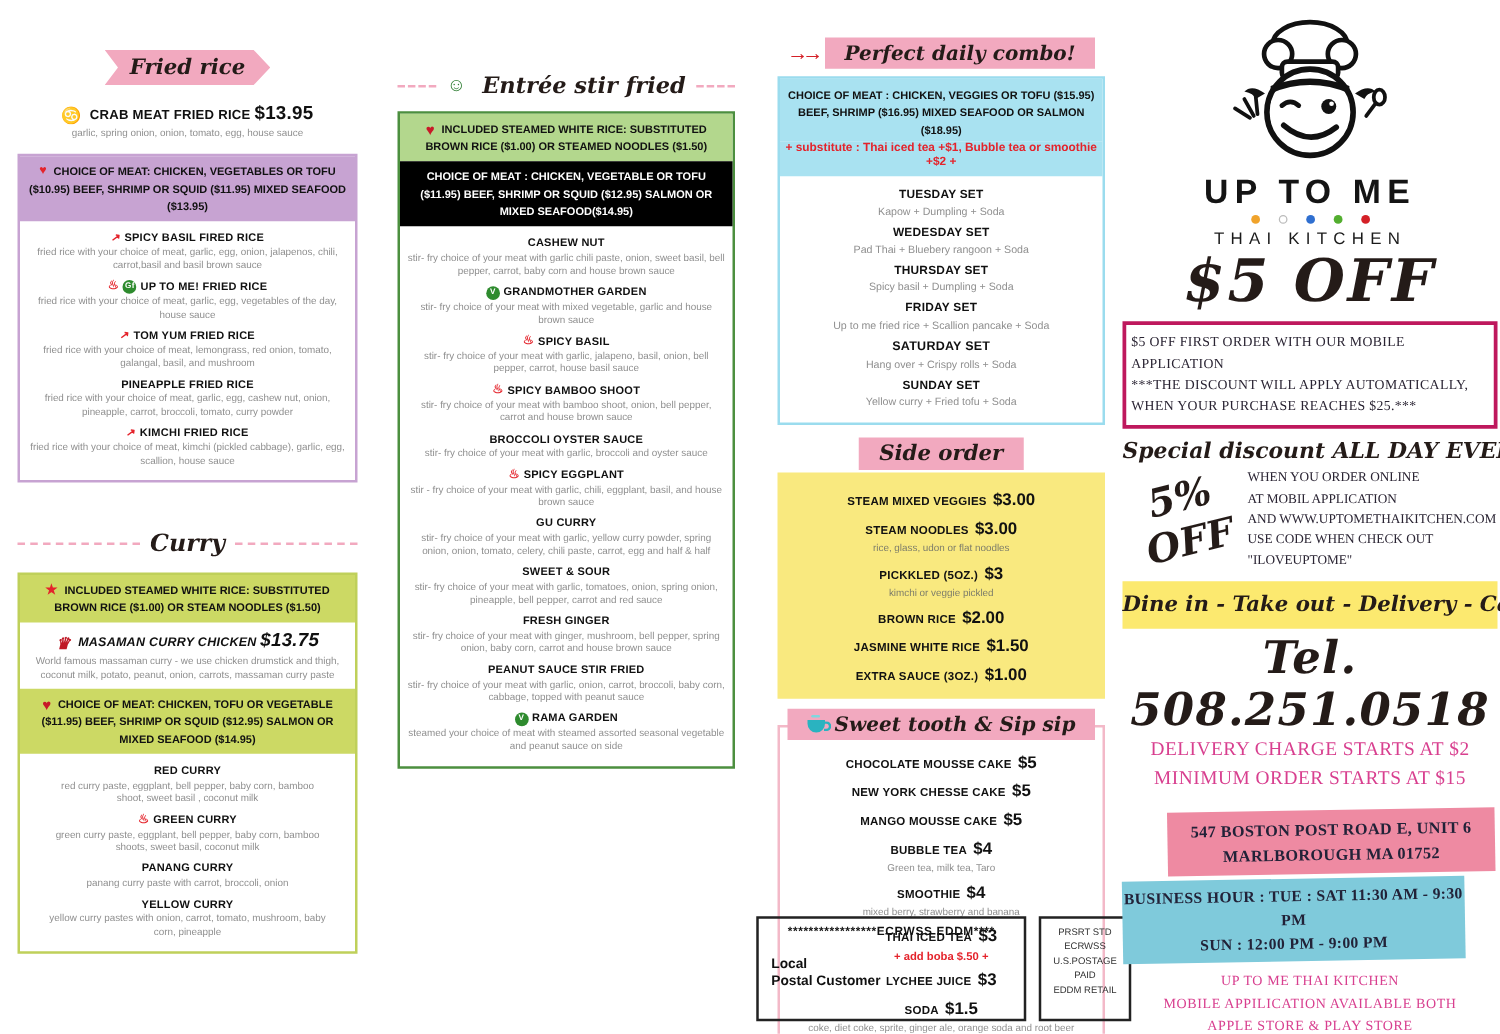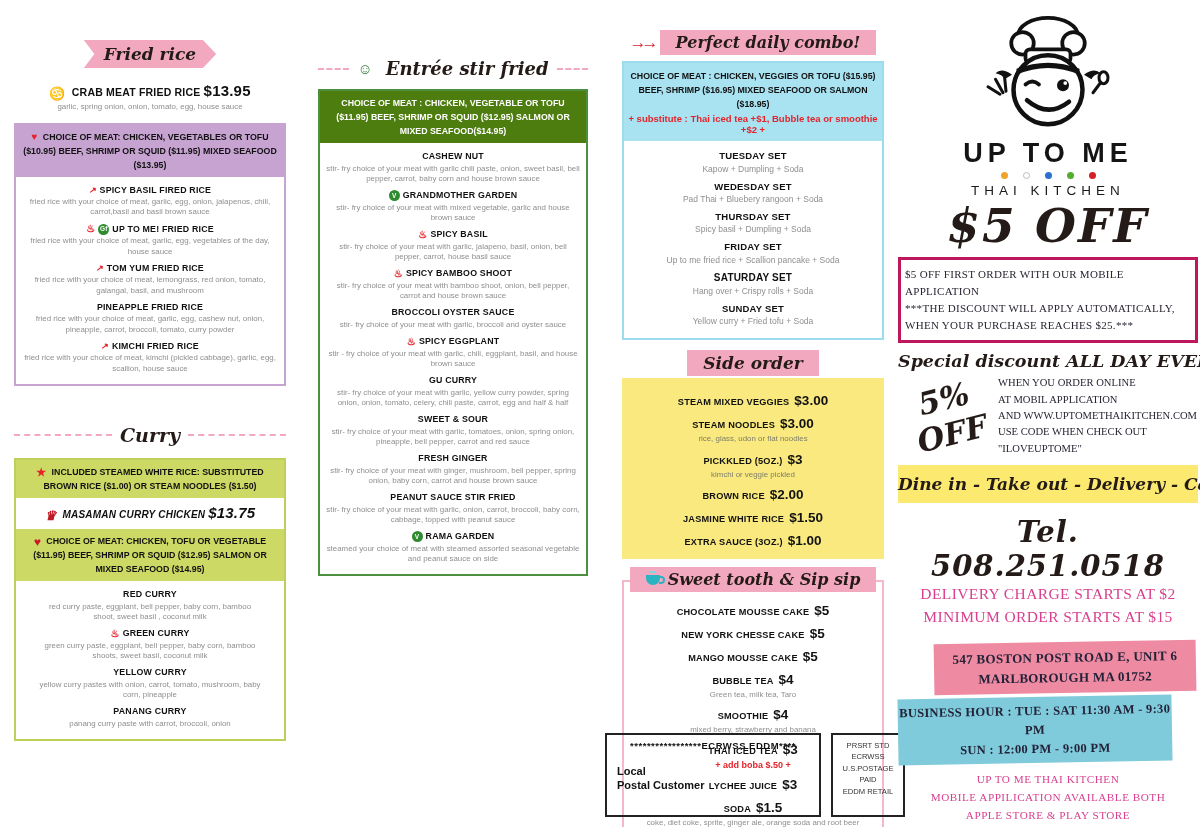--- a/index.html
+++ b/index.html
@@ -33,21 +33,21 @@
   .dashhdr .t{font-size:19px;white-space:nowrap;}
   
   .box{background:#fff;}
   .pbox{border:2px solid #c7a3d2;}
   .pbox .hdr{background:#c7a3d2;font-weight:bold;font-size:8.8px;text-align:center;padding:5px 6px;line-height:1.6;}
   .gbox{border:2px solid #bfd05a;}
   .gbox .hdr{background:#ccd964;font-weight:bold;font-size:8.8px;text-align:center;padding:5px 6px;line-height:1.6;}
   .gbox .band{background:#ccd964;font-weight:bold;font-size:8.8px;text-align:center;padding:5px 6px;line-height:1.6;}
   .sbox{border:2px solid #4c8f3f;}
   .sbox .hdr1{background:#b3d78d;font-weight:bold;font-size:8.8px;text-align:center;padding:5px 6px;line-height:1.6;}
-  .sbox .hdr2{background:#4d7c0f;color:#fff;font-weight:bold;font-size:8.8px;text-align:center;padding:5px 6px;line-height:1.6;}
+  .sbox .hdr2{background:#000000;color:#fff;font-weight:bold;font-size:8.8px;text-align:center;padding:5px 6px;line-height:1.6;}
   .cbox{border:2px solid #9bdcee;}
   .cbox .hdr{background:#a9e2f1;font-weight:bold;font-size:8.8px;text-align:center;padding:6px 6px 2px;line-height:1.6;}
   .cbox .sub{background:#a9e2f1;color:#e4232b;font-weight:bold;font-size:9.5px;text-align:center;padding:0 4px 6px;}
   .ybox{background:#f9e97f;padding:8px 6px;}
   .kbox{border:2px solid #f3b9c8;}
   .redline{color:#e4232b;font-weight:bold;font-size:9px;text-align:center;margin-top:1px;}
   .srow{text-align:center;margin:5px 0 2px;}
   .srow .n2{font-weight:bold;font-size:9.2px;letter-spacing:.2px;}
   .srow .p2{font-weight:bold;font-size:13.5px;margin-left:5px;}
   
@@ -63,21 +63,21 @@
   .dot:nth-child(2){border:1px solid #bbb;box-sizing:border-box;}
   .thaik{font-size:13.5px;letter-spacing:5px;text-align:center;color:#1a1a1a;}
   .bigoffer{font-size:47px;text-align:center;letter-spacing:2px;}
   .redbox{border:3px solid #be185d;padding:6px 4px;text-align:left;}
   .redbox div{font-size:11px;line-height:1.55;color:#2a2433;letter-spacing:.3px;}
   .special{font-size:17.5px;text-align:center;white-space:nowrap;}
   .fiverow{display:flex;align-items:center;margin-top:4px;}
   .fiveoff{font-size:31px;transform:rotate(-14deg);width:100px;flex:none;text-align:center;}
   .fivelines div{font-size:10.6px;line-height:1.55;color:#2a2433;text-align:left;}
   .services{background:#fce96f;font-size:17px;text-align:center;padding:9px 0;white-space:nowrap;}
-  .tel{font-size:29px;text-align:center;letter-spacing:1px;margin-top:12px;}
+  .tel{font-size:36px;text-align:center;letter-spacing:1px;margin-top:2px;}
   .pinkline{color:#d83f8f;font-size:15.5px;text-align:center;line-height:1.45;letter-spacing:.4px;}
   .addr{background:#ee8aa2;color:#222238;font-size:13px;text-align:center;padding:6px 0;line-height:1.5;
         transform:rotate(-1deg);font-weight:bold;letter-spacing:.3px;}
   .hours{background:#7fcadb;color:#222238;font-size:12.5px;text-align:center;padding:5px 0;line-height:1.5;
         transform:rotate(-1deg);font-weight:bold;letter-spacing:.3px;}
   .pink3 div{color:#d83f8f;font-size:11.2px;line-height:1.6;text-align:center;letter-spacing:.5px;}
   .carrow{color:#d42027;font-weight:bold;font-size:17px;margin-right:6px;letter-spacing:-5px;}
   .cup{width:14px;height:10px;background:#2ab3c0;border-radius:0 0 7px 7px;position:relative;display:inline-block;
        vertical-align:middle;margin-right:8px;}
   .cup::after{content:"";position:absolute;right:-5px;top:1px;width:4px;height:4px;border:2px solid #2ab3c0;
@@ -141,54 +141,59 @@
     <div class="hdr">
       <span class="ic star">★</span>
       <span>INCLUDED STEAMED WHITE RICE: SUBSTITUTED BROWN RICE ($1.00) OR STEAM NOODLES ($1.50)</span>
     </div>
     <div class="it">
       <div class="nm" style="font-size:10px;font-style:italic;">
         <span class="ic crown">♛</span>
         <span>MASAMAN CURRY CHICKEN</span>
         <span class="pr" style="font-size:15px;">$13.75</span>
       </div>
+      <div class="ds">World famous massaman curry - we use chicken drumstick and thigh, coconut milk, potato, peanut, onion, carrots, massaman curry paste</div>
     </div>
     <div class="band">
       <span class="ic hheart">♥</span>
       <span>CHOICE OF MEAT: CHICKEN, TOFU OR VEGETABLE ($11.95) BEEF, SHRIMP OR SQUID ($12.95)  SALMON OR MIXED SEAFOOD ($14.95)</span>
     </div>
     <div style="padding:2px 16px 4px;">
       <div class="it">
         <div class="nm"><span>RED CURRY</span></div>
         <div class="ds">red curry paste, eggplant, bell pepper, baby corn, bamboo shoot, sweet basil , coconut milk</div>
       </div>
       <div class="it">
         <div class="nm"><span class="ic flame">♨</span><span>GREEN CURRY</span></div>
         <div class="ds">green curry paste, eggplant, bell pepper, baby corn, bamboo shoots, sweet basil, coconut milk</div>
       </div>
       <div class="it">
+        <div class="nm"><span>PANANG CURRY</span></div>
+        <div class="ds">panang curry paste with carrot, broccoli, onion</div>
+      </div>
+      <div class="it">
         <div class="nm"><span>YELLOW CURRY</span></div>
         <div class="ds">yellow curry pastes with onion, carrot, tomato, mushroom, baby corn, pineapple</div>
-      </div>
-      <div class="it">
-        <div class="nm"><span>PANANG CURRY</span></div>
-        <div class="ds">panang curry paste with carrot, broccoli, onion</div>
       </div>
     </div>
   </div>
 </div>
 
 <div class="abs" style="left:318px;top:58px;width:270px;">
   <div class="dashhdr">
     <div class="dash"></div>
     <span class="ic smiley">☺</span>
     <div class="t script" style="font-size:18px;">Entrée stir fried</div>
     <div class="dash"></div>
   </div>
   <div class="box sbox" style="margin-top:10px;">
+    <div class="hdr1">
+      <span class="ic hheart">♥</span>
+      <span>INCLUDED STEAMED WHITE RICE: SUBSTITUTED BROWN RICE ($1.00) OR STEAMED NOODLES ($1.50)</span>
+    </div>
     <div class="hdr2">
       <span>CHOICE OF MEAT : CHICKEN, VEGETABLE OR TOFU ($11.95) BEEF, SHRIMP OR SQUID ($12.95)  SALMON OR MIXED SEAFOOD($14.95)</span>
     </div>
     <div style="padding:2px 0 4px;">
       <div class="it">
         <div class="nm"><span>CASHEW NUT</span></div>
         <div class="ds">stir- fry choice of your meat with garlic chili paste, onion, sweet basil, bell pepper, carrot, baby corn and house brown sauce</div>
       </div>
       <div class="it">
         <div class="nm"><span class="circle">V</span><span>GRANDMOTHER GARDEN</span></div>

